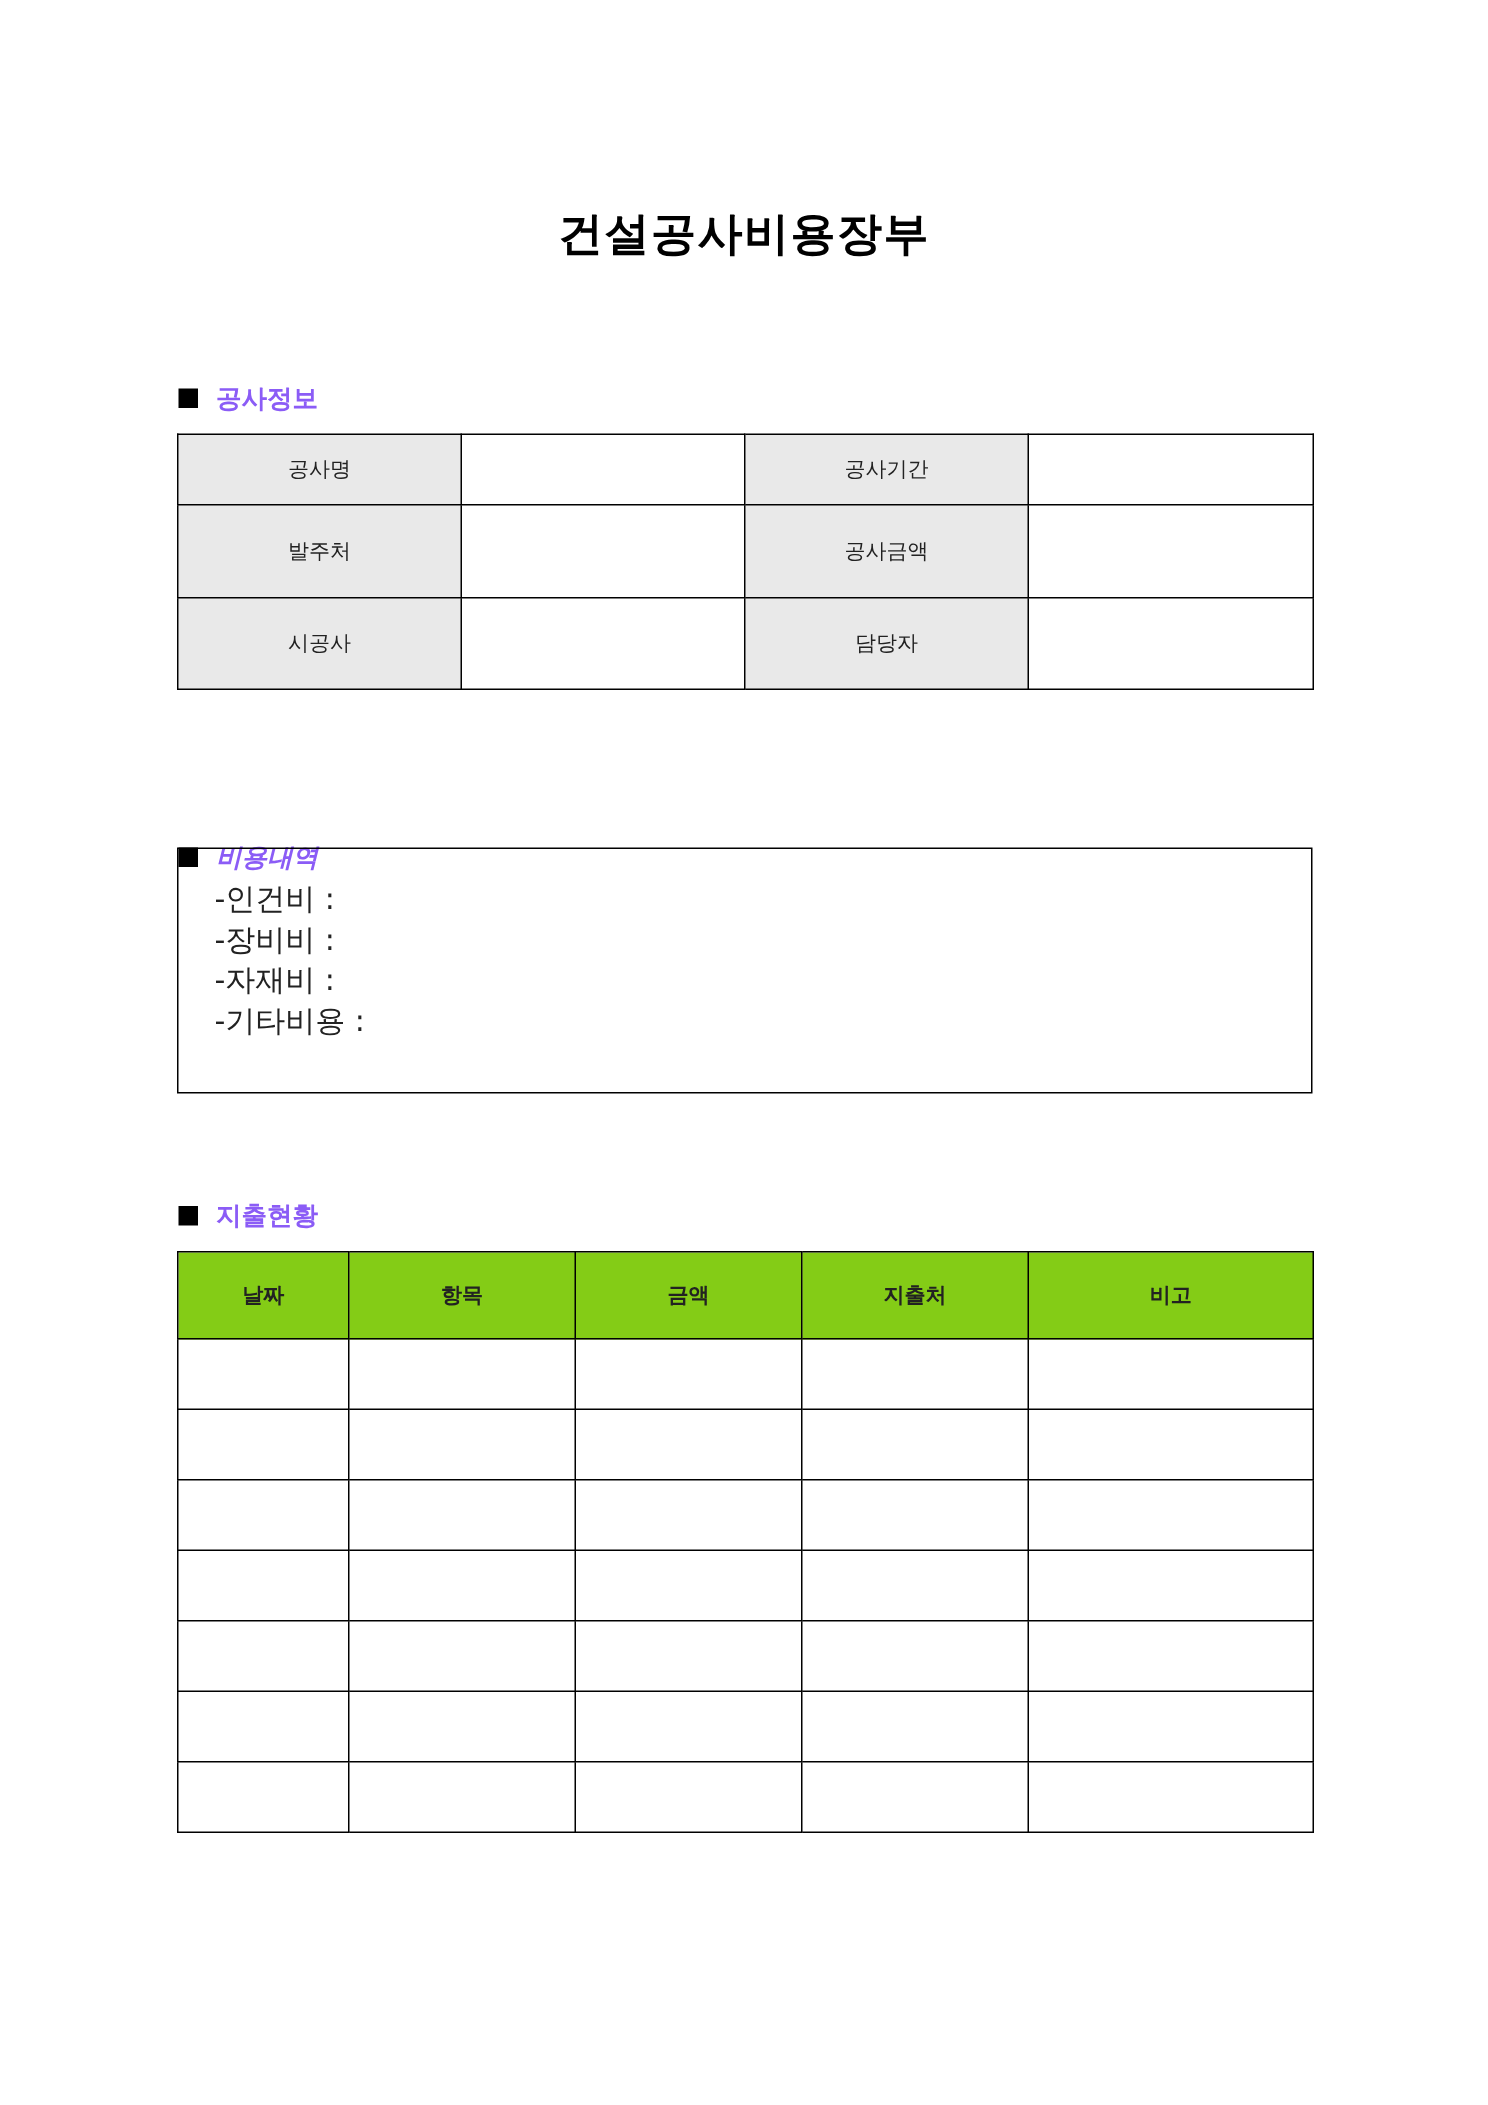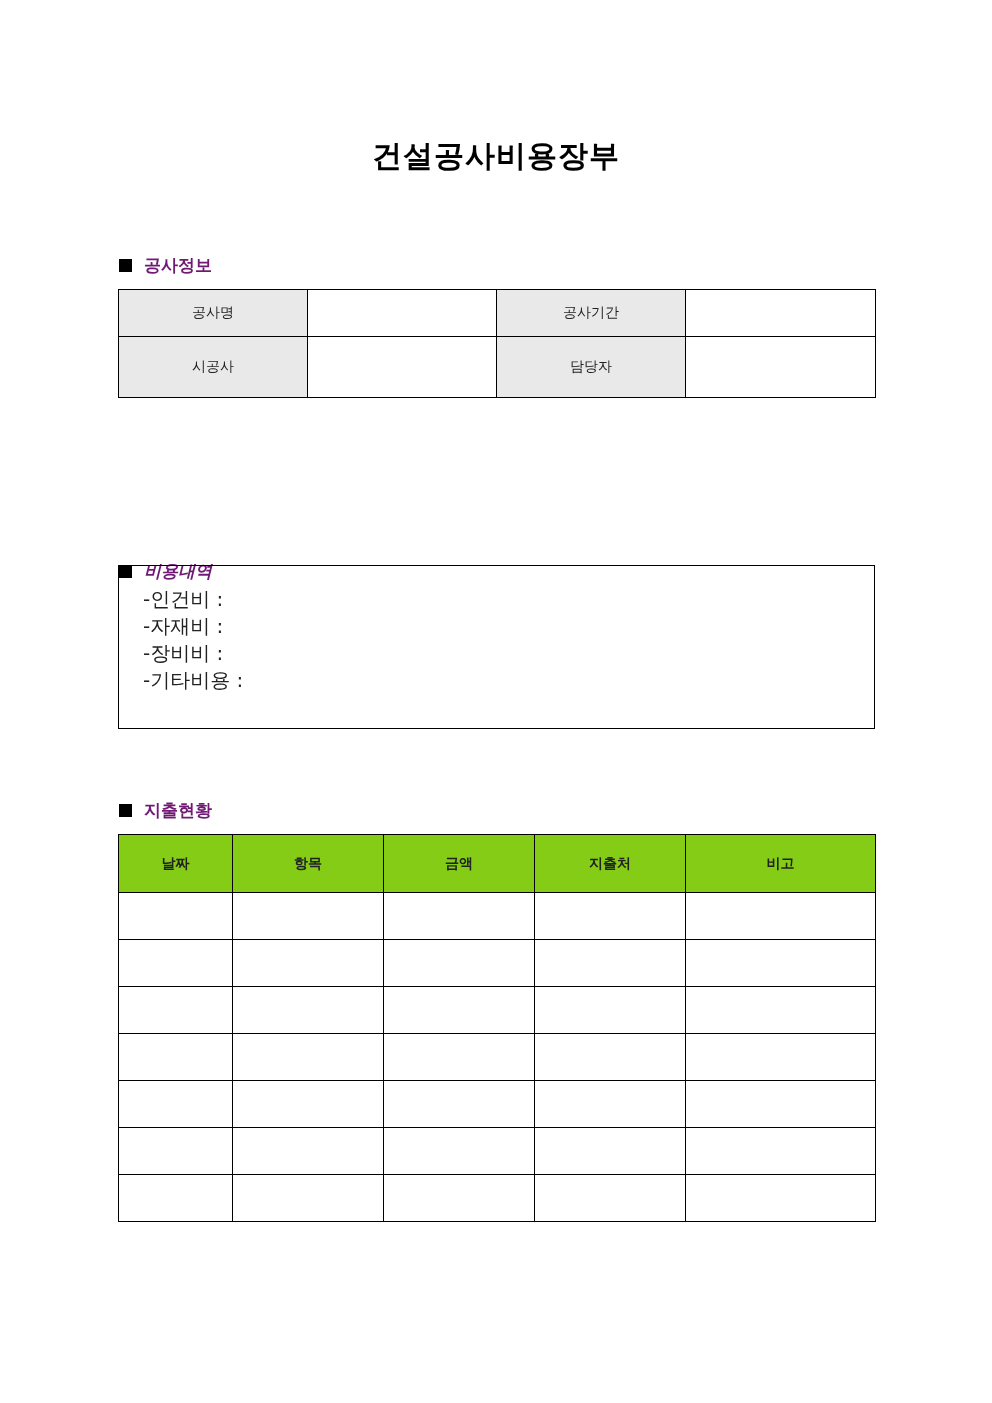--- a/index.html
+++ b/index.html
@@ -3,21 +3,21 @@
 <meta charset="utf-8">
 <style>
   * { box-sizing: border-box; margin: 0; padding: 0; }
   html, body { width: 992px; height: 1403px; background: #ffffff; }
   body { position: relative; font-family: "DejaVu Sans", "Liberation Sans", sans-serif; color: #111; }
   .title {
     position: absolute; left: 0; top: 136px; width: 992px; text-align: center;
     font-size: 30px; font-weight: bold; letter-spacing: 1px; color: #000;
   }
   .section-heading {
-    position: absolute; left: 119px; font-size: 17px; font-weight: bold; color: #701a75;
+    position: absolute; left: 119px; font-size: 17px; font-weight: bold; color: #8b5cf6;
     display: flex; align-items: center;
   }
   .square-icon { display: inline-block; width: 13px; height: 13px; background: #000; margin-right: 12px; }
   table { border-collapse: collapse; position: absolute; left: 118px; width: 757px; table-layout: fixed; }
   td { border: 1.3px solid #000; font-size: 14px; text-align: center; vertical-align: middle; color: #222; }
   td.label { background: #e9e9e9; }
   .info-table { top: 289px; }
   .info-table tr.r1 td { height: 47px; }
   .info-table tr.r2 td { height: 62px; }
   .info-table tr.r3 td { height: 61px; }
@@ -46,37 +46,43 @@
       <col style="width:189px">
       <col style="width:190px">
     </colgroup>
   <tbody>
       <tr class="r1">
     <td class="label">공사명</td>
     <td></td>
     <td class="label">공사기간</td>
     <td></td>
   </tr>
+  <tr class="r2">
+    <td class="label">발주처</td>
+    <td></td>
+    <td class="label">공사금액</td>
+    <td></td>
+  </tr>
   <tr class="r3">
     <td class="label">시공사</td>
     <td></td>
     <td class="label">담당자</td>
     <td></td>
   </tr>
 </tbody>
   </table>
 
 <div class="section-heading" style="top:560px;font-style:italic;">
   <span class="square-icon"></span>
   <span>비용내역</span>
 </div>
 <div class="cost-box">
   <div class="cost-line">-인건비 :</div>
+  <div class="cost-line">-장비비 :</div>
   <div class="cost-line">-자재비 :</div>
-  <div class="cost-line">-장비비 :</div>
   <div class="cost-line">-기타비용 :</div>
 </div>
 
 <div class="section-heading" style="top:799px;text-align:right;">
   <span class="square-icon"></span>
   <span>지출현황</span>
 </div>
 <table class="spend-table">
   <colgroup>
       <col style="width:114px">

